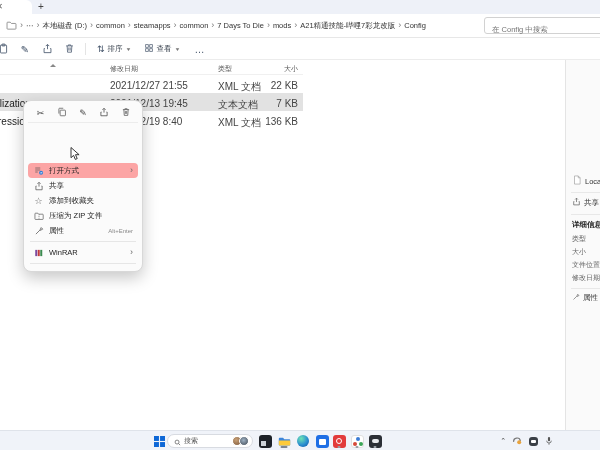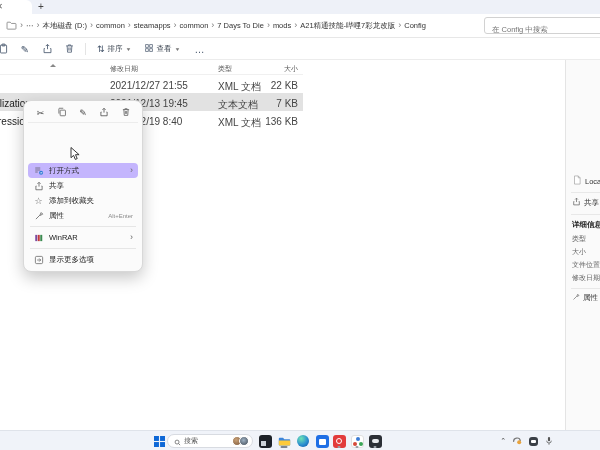--- a/index.html
+++ b/index.html
@@ -80,21 +80,21 @@
   .ctxmenu { position:absolute; left:23px; top:100px; width:120px; background:#fbfbfb;
     border:1px solid #d8d8d8; border-radius:8px; box-shadow:0 6px 16px rgba(0,0,0,.22);
     padding:3px 4px 4px; z-index:50; }
   .icon-row { display:flex; justify-content:space-between; align-items:center;
     padding:2px 6px 3px; border-bottom:1px solid #ececec; margin-bottom:2px; }
   .icon-row .mi { width:13px; height:13px; display:flex; align-items:center; justify-content:center;
     color:#444; font-size:9px; }
   .icon-row .mi svg { width:10px; height:10px; }
   .menu-item { display:flex; align-items:center; height:15px; padding:0 5px; gap:5px;
     border-radius:4px; font-size:7.5px; color:#222; }
-  .menu-item.hl { background:#c4b5fd;margin-top:40px; }
+  .menu-item.hl { background:#fca5a5;margin-top:40px; }
   .menu-item .ico { width:11px; height:11px; display:flex; align-items:center; justify-content:center;
     color:#555; font-size:9px; flex:0 0 auto; }
   .menu-item .ico svg { width:10px; height:10px; }
   .menu-item .lbl { white-space:nowrap; }
   .menu-item .right { margin-left:auto; font-size:6px; color:#8a8a8a; white-space:nowrap; }
   .menu-item .right.arrow { font-size:9px; color:#666; line-height:1; }
   .menu-sep { height:1px; background:#e6e6e6; margin:3px 2px; }
 
   
   .cursor { position:absolute; left:70px; top:147px; z-index:90; }
@@ -319,48 +319,48 @@
           </span>
           <span class="lbl">共享</span>
         </div>
         <div class="menu-item">
           <span class="ico">☆</span>
           <span class="lbl">添加到收藏夹</span>
         </div>
         <div class="menu-item">
           <span class="ico">
             <svg viewBox="0 0 16 16">
+              <path d="M1.5 4.5a1 1 0 0 1 1-1h3.6l1.6 1.6h6a1 1 0 0 1 1 1v6.4a1 1 0 0 1-1 1H2.5a1 1 0 0 1-1-1z" fill="none" stroke="#555" stroke-width="1.1"></path>
+              <path d="M8 5.5v1.3M8 8.2v1.3M8 10.9v1.3" stroke="#555" stroke-width="1.1"></path>
+            </svg>
+          </span>
+          <span class="lbl">压缩为 ZIP 文件</span>
+        </div>
+        <div class="menu-item">
+          <span class="ico">
+            <svg viewBox="0 0 16 16">
               <path d="M3 13l6.5-6.5M9.5 6.5l2-4 2.5 2.5-4 2z" fill="none" stroke="#555" stroke-width="1.2"></path>
             </svg>
           </span>
           <span class="lbl">属性</span>
           <span class="right">Alt+Enter</span>
         </div>
         <div class="menu-sep"></div>
         <div class="menu-item">
           <span class="ico">
             <svg viewBox="0 0 16 16">
               <rect x="2" y="3" width="3.2" height="10" fill="#7b4aa0"></rect>
               <rect x="6" y="3" width="3.2" height="10" fill="#c23b3b"></rect>
               <rect x="10" y="3" width="3.2" height="10" fill="#3b8a4f"></rect>
             </svg>
           </span>
           <span class="lbl">WinRAR</span>
           <span class="right arrow">›</span>
         </div>
         <div class="menu-sep"></div>
-        <div class="menu-item">
-          <span class="ico">
-            <svg viewBox="0 0 16 16">
-              <rect x="2.2" y="2.2" width="11.6" height="11.6" rx="2" fill="none" stroke="#555" stroke-width="1.1"></rect>
-              <path d="M5 8h5.5M8.3 5.5L10.8 8l-2.5 2.5" fill="none" stroke="#555" stroke-width="1.1"></path>
-            </svg>
-          </span>
-          <span class="lbl">显示更多选项</span>
-        </div>
       </div>
   </div>
 
   <div class="cursor">
     <svg width="11" height="14" viewBox="0 0 11 14">
         <path d="M1 0.5v10.2l2.6-2.3 1.7 4 1.9-.8-1.7-3.9h3.6z" fill="#fff" stroke="#222" stroke-width="0.9"></path>
       </svg>
   </div>
 
   <div class="taskbar">

